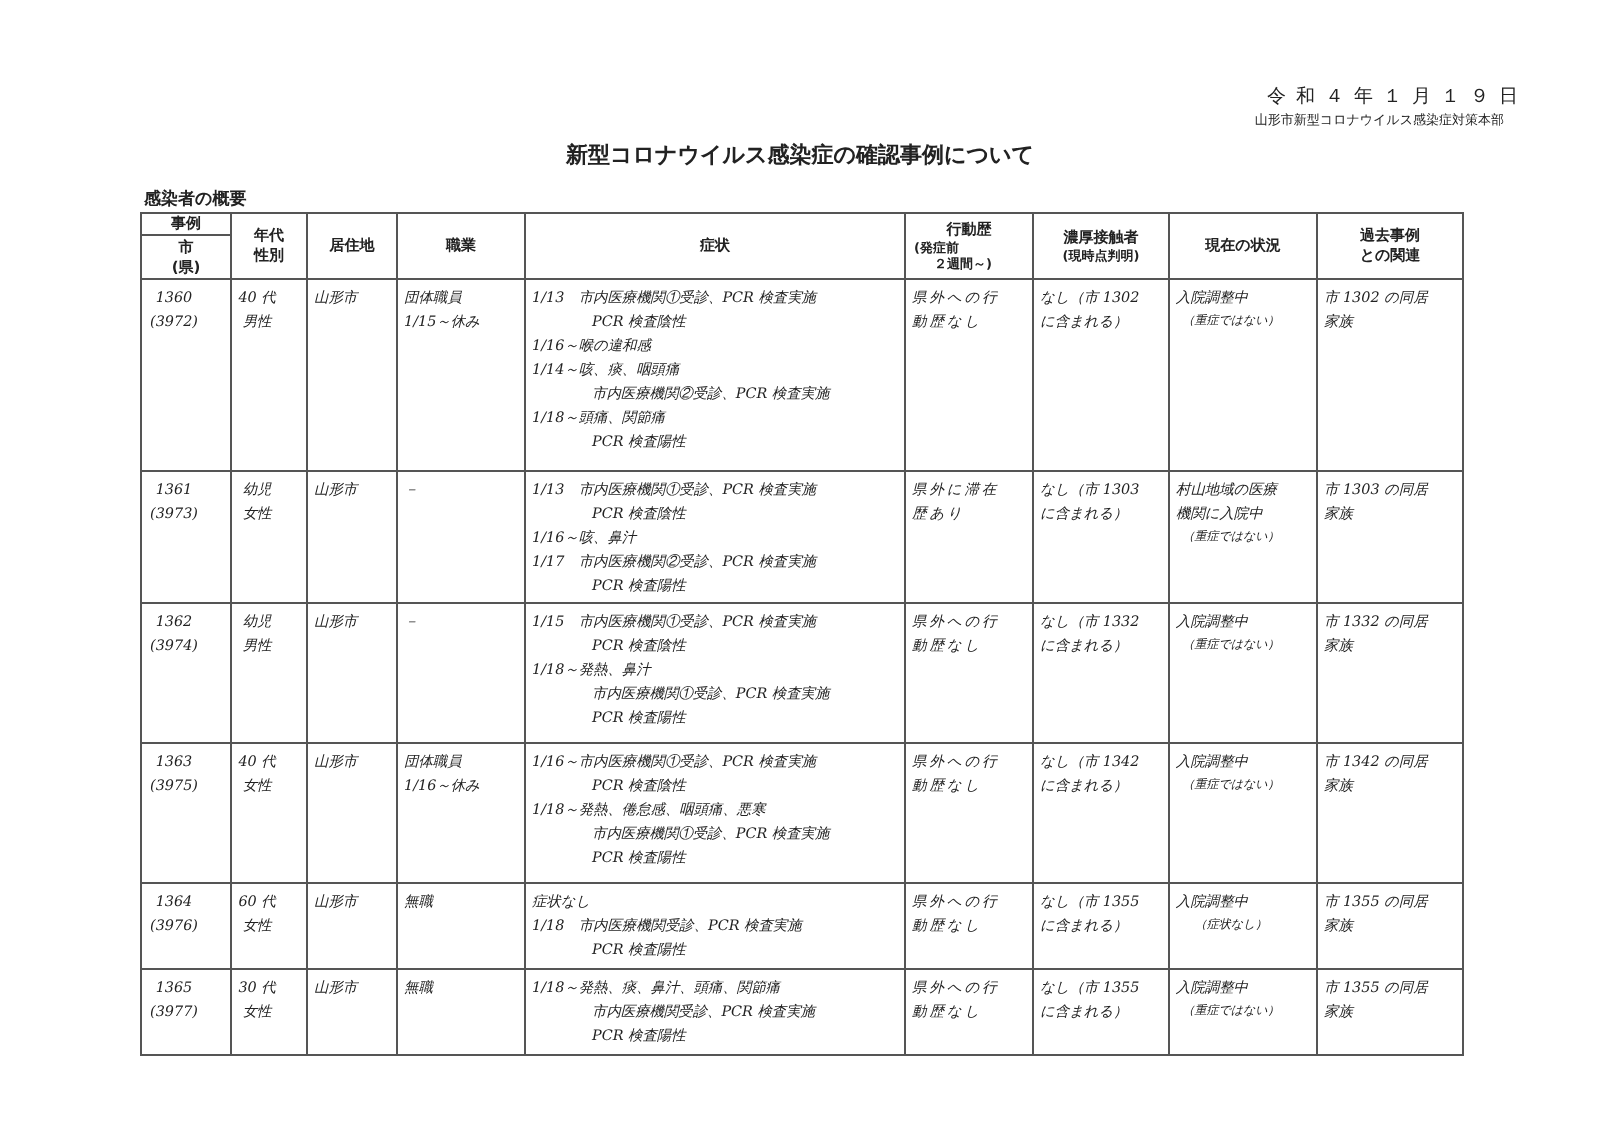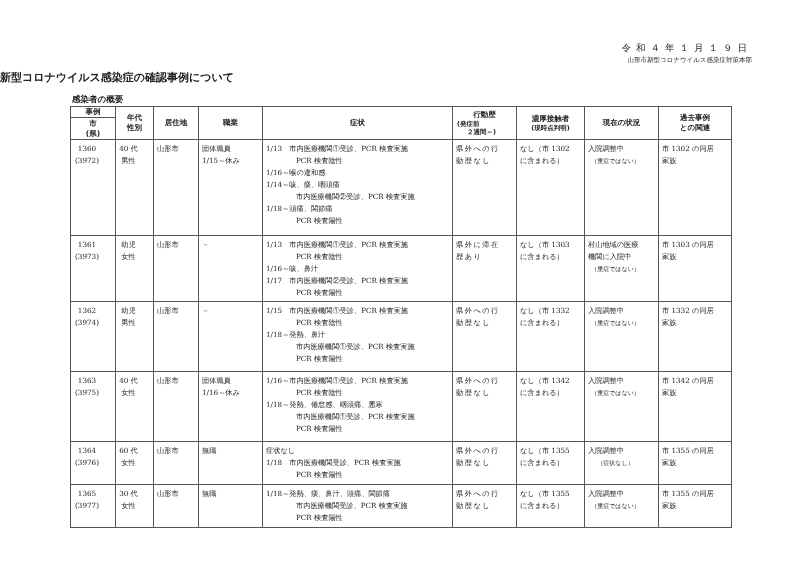--- a/index.html
+++ b/index.html
@@ -1,28 +1,28 @@
 <!DOCTYPE html>
 <html><head>
 <meta charset="utf-8">
 <style>
   html, body { margin:0; padding:0; background:#ffffff; }
   body { width:800px; height:566px; position:relative; overflow:hidden;
          font-family:"DejaVu Serif", "Liberation Serif", serif; color:#222; }
-  .date { position:absolute; right:48px; top:42px; font-size:9.5px; letter-spacing:5px; }
+  .date { position:absolute; right:36px; top:42px; font-size:9.5px; letter-spacing:5px; }
   .org { position:absolute; right:48px; top:56px; font-size:6.5px; letter-spacing:0px; }
-  .title { position:absolute; left:0; width:800px; top:70px; 
+  .title { position:absolute; left:0; width:800px; top:70px; text-align:center;
            font-family:"DejaVu Sans", "Liberation Sans", sans-serif; font-size:11px; font-weight:bold; }
   .section { position:absolute; left:72px; top:94px; font-family:Liberation Sans, sans-serif;
              font-size:8.5px; font-weight:bold; }
   table { position:absolute; left:70px; top:106px; width:661px; border-collapse:collapse; table-layout:fixed;border-radius:17px; }
   th, td { border:1px solid #555; padding:0; vertical-align:top; }
   th { font-family:"DejaVu Sans", "Liberation Sans", sans-serif; font-weight:bold; font-size:7.5px;
        text-align:center; vertical-align:middle; line-height:10px; color:#222; }
-  td { font-size:7.2px; line-height:12px; padding:3px 15px 2px 3px; }
+  td { font-size:7.2px; line-height:12px; padding:3px 15px 2px 3px;font-style:italic; }
   td.center { text-align:center; }
   .sub { font-size:6px; display:block; text-align:center; }
   .line { display:block; white-space:nowrap; }
   .indent { padding-left:30px; }
   .sub-head { font-size:6.5px; font-weight:bold; display:block; line-height:8px; }
 </style>
 </head>
 <body>
 
 <div class="date">令和４年１月１９日</div>

